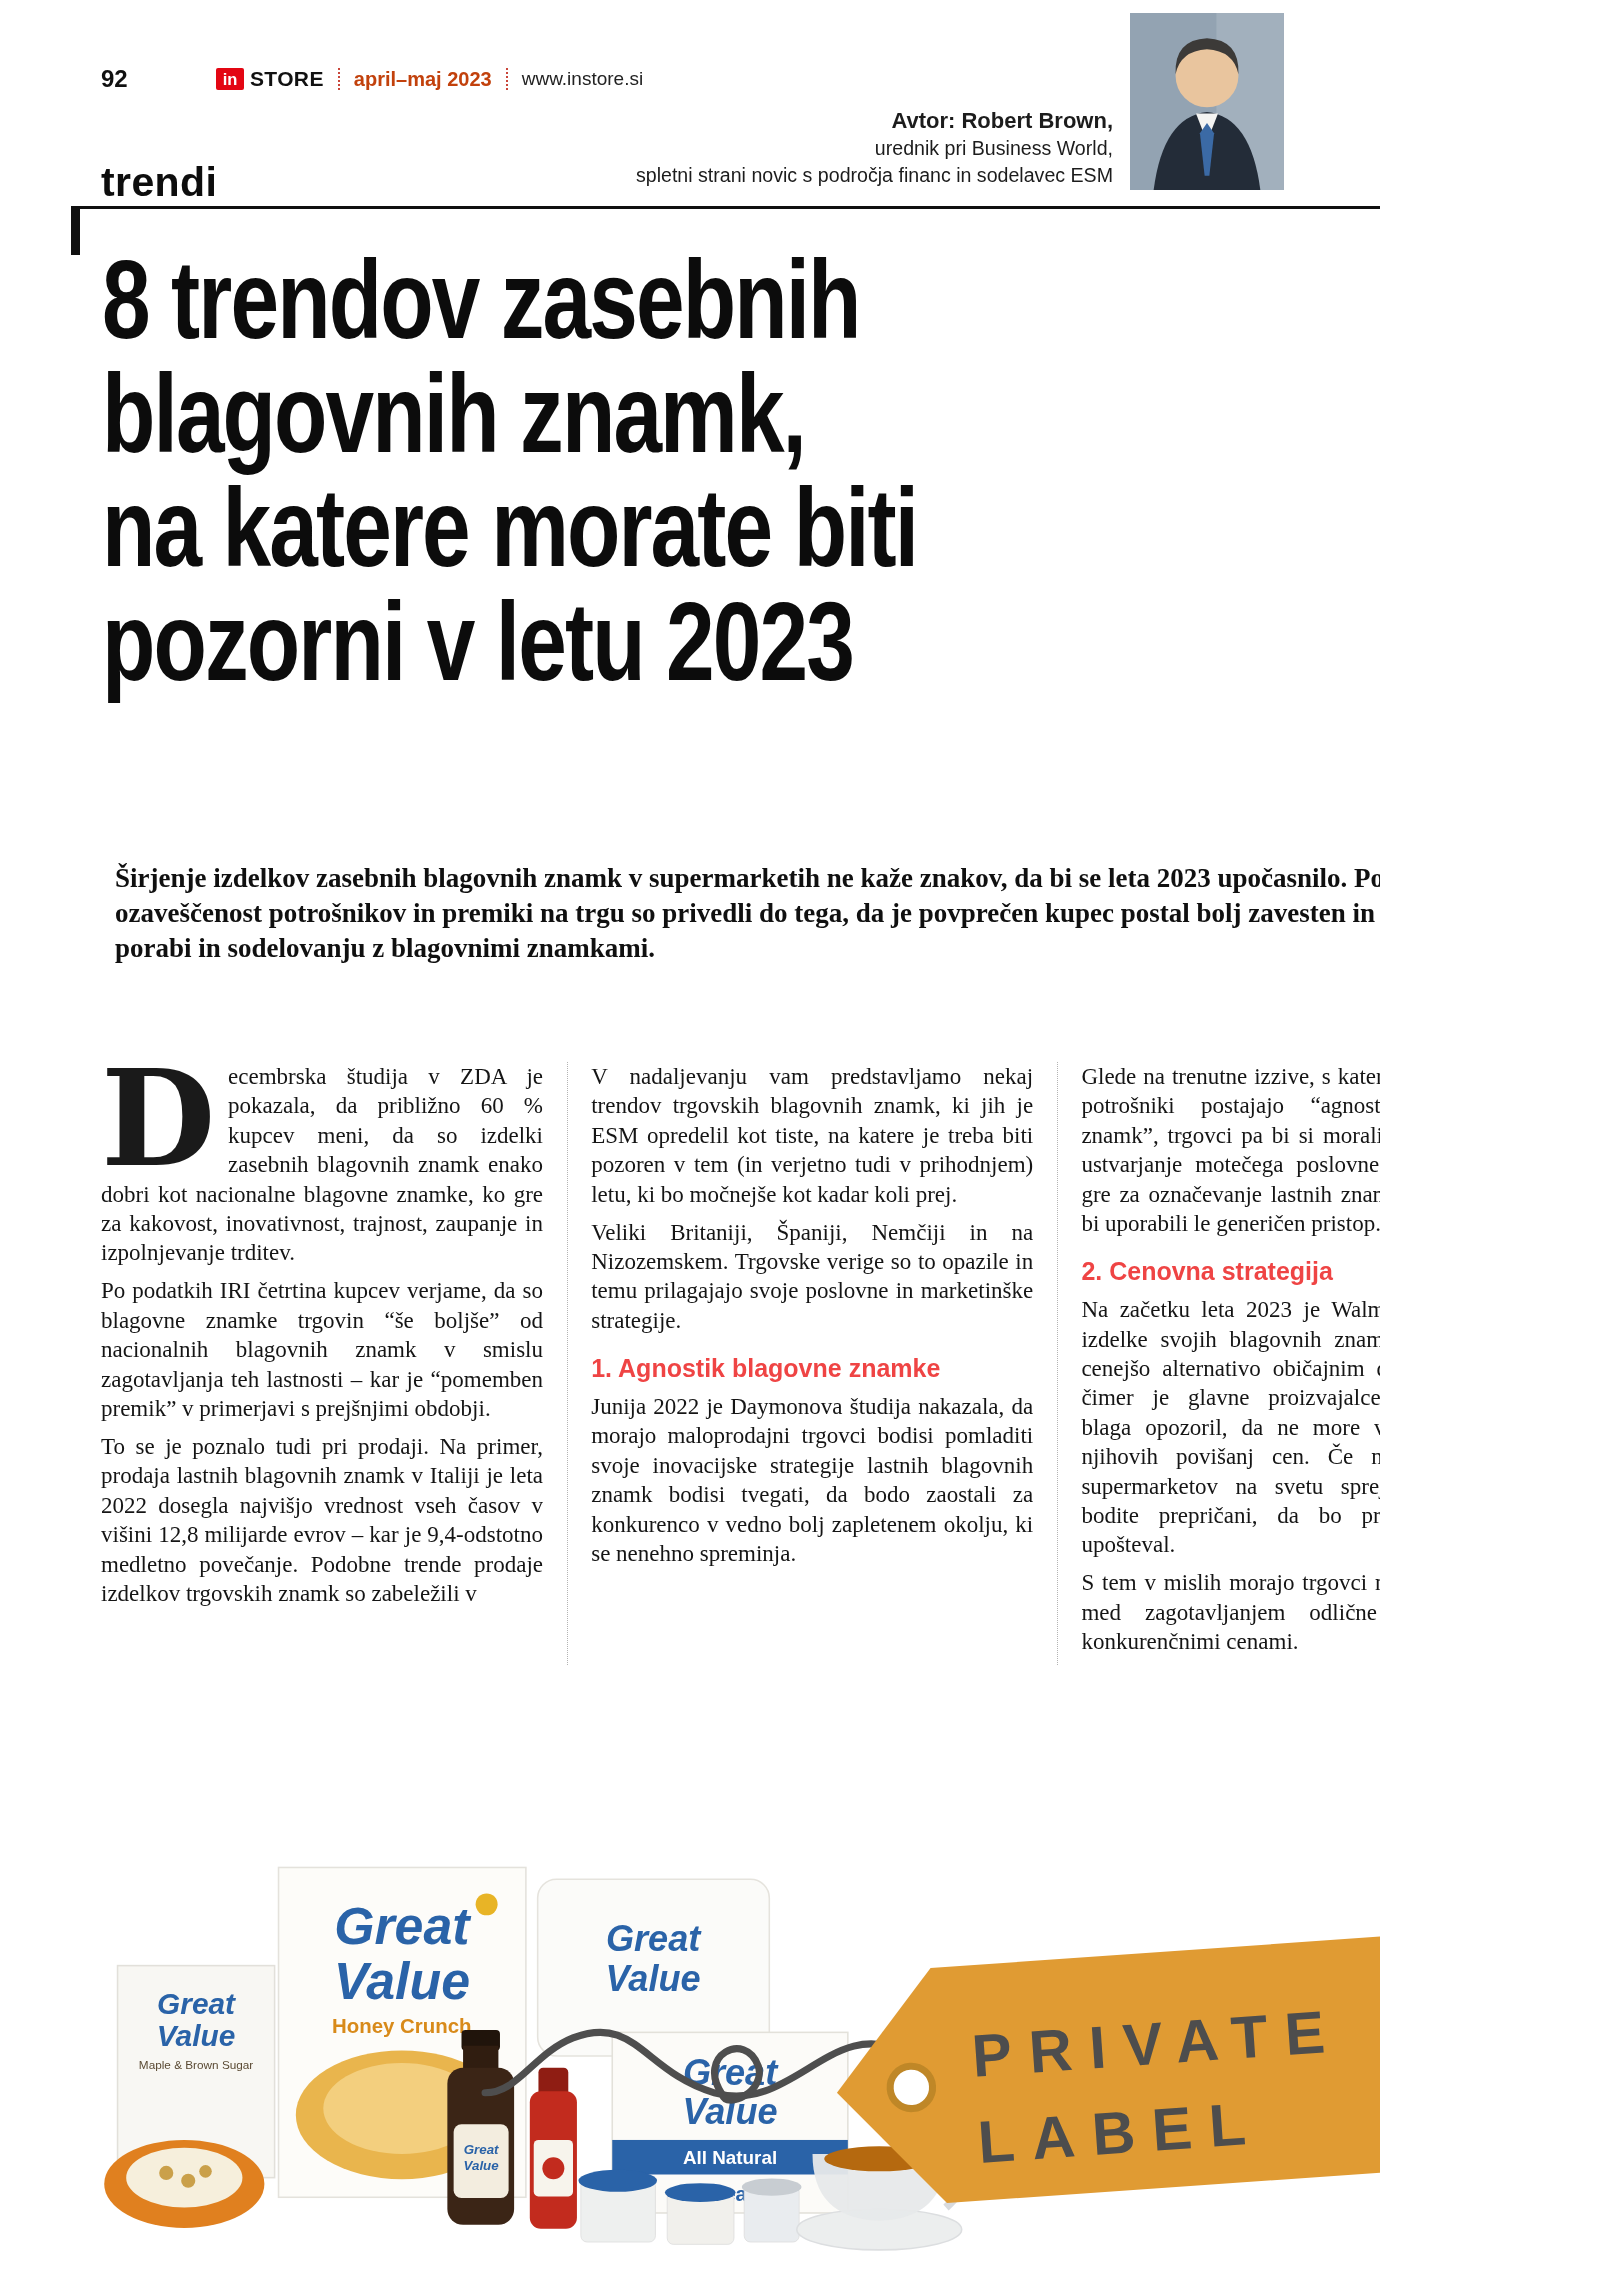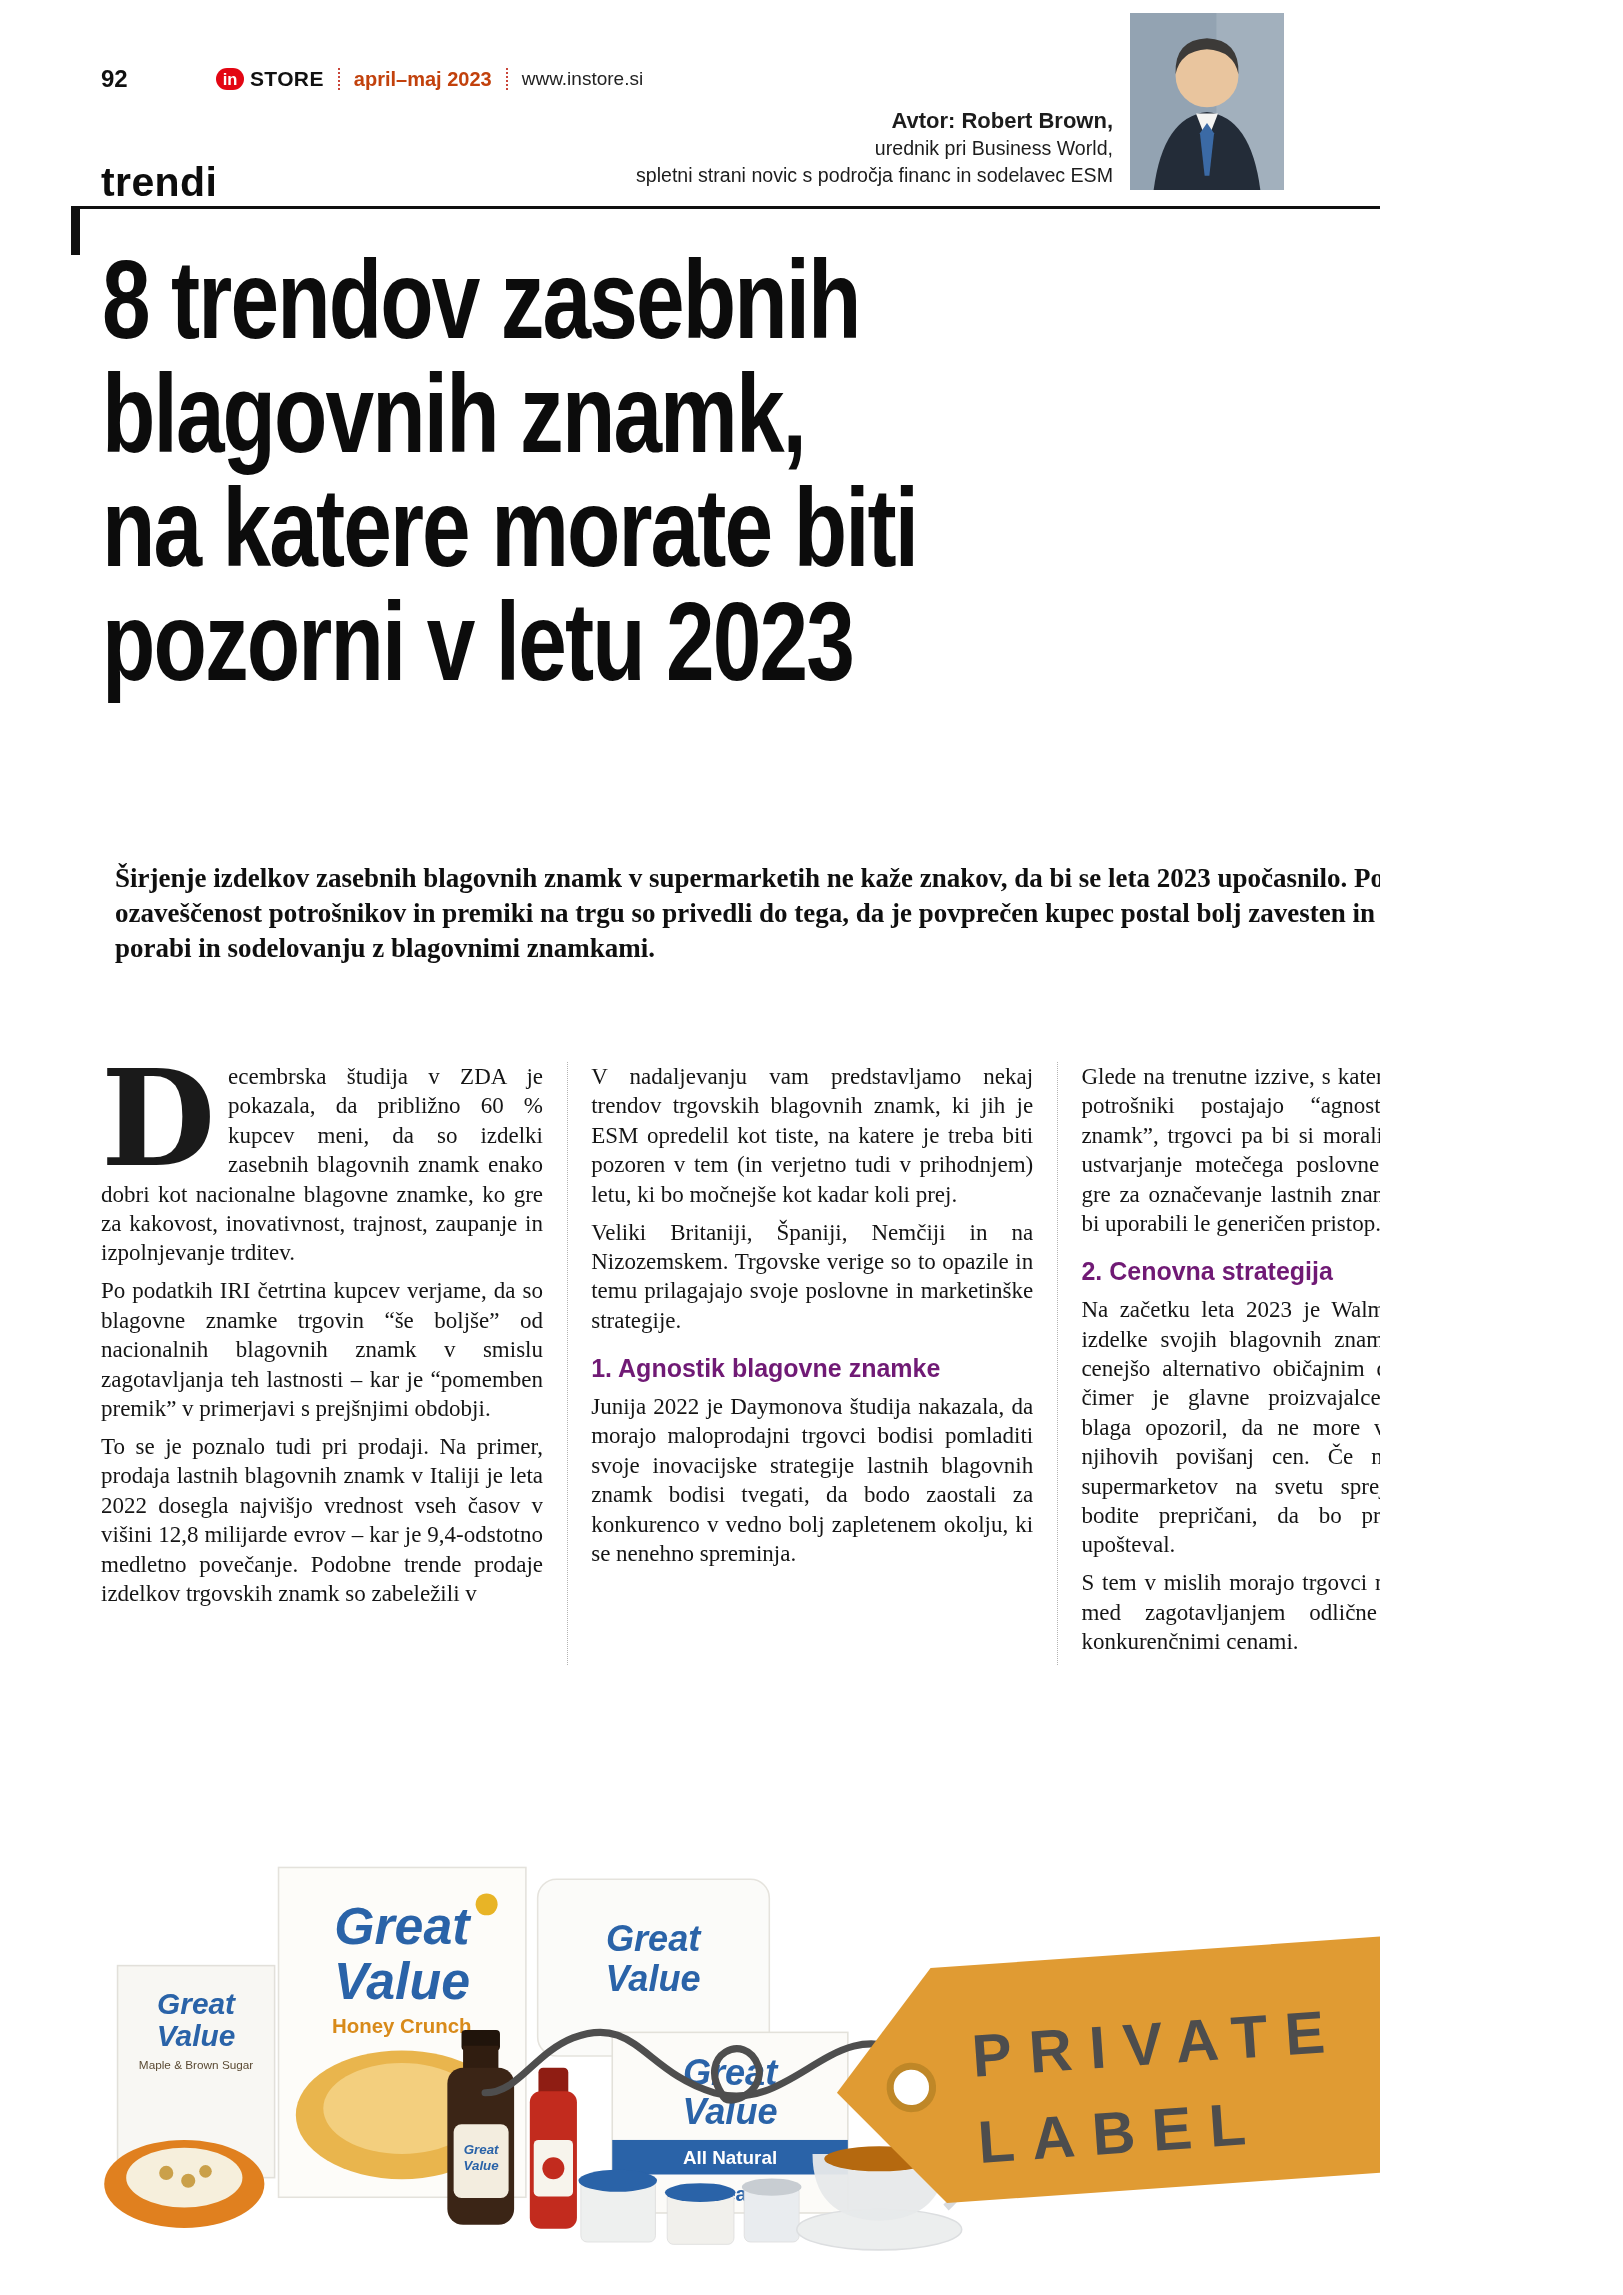--- a/index.html
+++ b/index.html
@@ -6,21 +6,21 @@
   html,body { background:#ffffff; }
   body { font-family:"Liberation Serif", serif; color:#1a1a1a; }
   .page { position:relative; width:1380px; height:2295px; background:#fff; overflow:hidden; }
 
   
   .header-bar { position:absolute; left:101px; top:61px; right:94px; height:36px;
     display:flex; align-items:center; font-family:"Liberation Sans", sans-serif; }
   .page-num { font-size:24px; font-weight:bold; color:#111; }
   .logo { display:flex; align-items:center; gap:5.5px; margin-left:88px; }
   .logo-in { background:#e30613; color:#fff; font-weight:bold; font-size:16.5px;
-    padding:3.1px 7px; border-radius:11px; line-height:1; }
+    padding:3.1px 7px; border-radius:2px; line-height:1; }
   .logo-store { font-weight:bold; font-size:21px; letter-spacing:0.4px; color:#111; }
   .hsep { width:0; height:22px; border-left:2.4px dotted #c9463a; margin:0 14px; }
   .issue { font-weight:bold; font-size:20px; color:#c2410c; }
   .website { font-size:19px; color:#222; }
 
   .section-name { position:absolute; left:101px; top:116px; font-family:"Liberation Sans", sans-serif;
     font-weight:bold; font-size:41px; letter-spacing:0.4px; color:#0d0d0d;margin-top:43px; }
 
   .author-block { position:absolute; right:267px; top:107px; text-align:right;
     font-family:"Liberation Sans", sans-serif; color:#1c1c1c; }
@@ -42,21 +42,21 @@
   
   .lead { position:absolute; left:115px; top:861px; width:1428px;
     font-family:Liberation Serif, serif; font-weight:bold; font-size:27px; line-height:35px; color:#101010; }
 
   
   .columns { position:absolute; left:101px; top:1062px; width:1425px; display:flex; align-items:stretch; }
   .col { width:442px; font-size:23px; line-height:29.4px; text-align:justify; color:#151515; }
   .col p { margin:0 0 8.6px; }
   .col-divider { width:0; border-left:1.6px dotted #b3b3b3; margin:0 23.6px; }
   .col-heading { font-family:"Liberation Sans", sans-serif; font-weight:bold; font-size:25px;
-    line-height:1.2; margin:17.3px 0 9.4px; text-align:left; color:#701a75; }
+    line-height:1.2; margin:17.3px 0 9.4px; text-align:left; color:#ef4444; }
   .dropcap { float:left; font-family:"DejaVu Serif", serif; font-weight:bold;
     font-size:132px; line-height:108px; padding:3.1px 12.6px 0 0; color:#1a1a1a; }
 
   
   .photo-strip { position:absolute; left:94px; top:1830px; width:1437px; height:444px; background:#fff; }
   .photo-strip svg { display:block; width:100%; height:100%; }
 </style>
 </head>
 <body>
 

